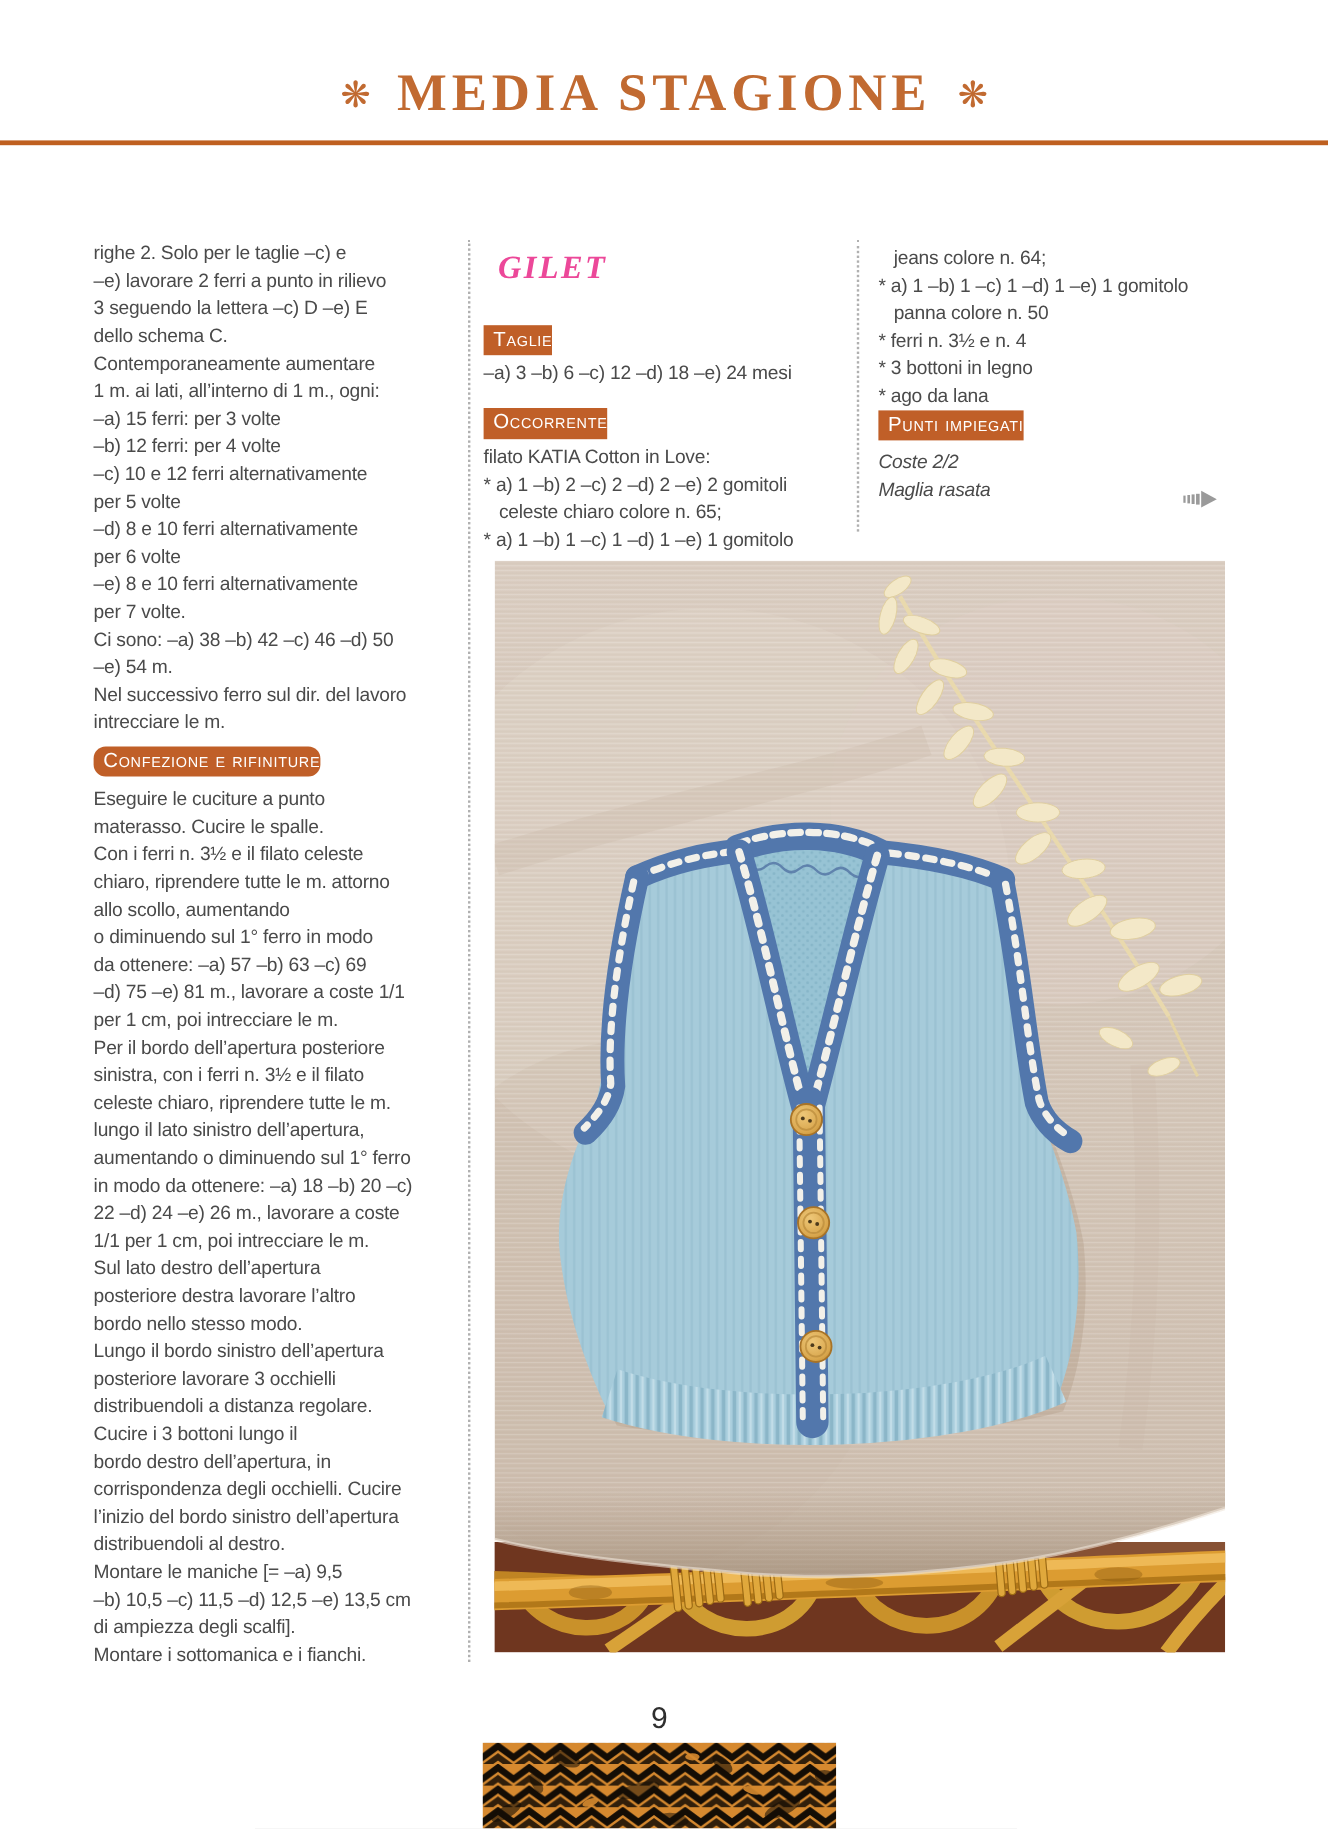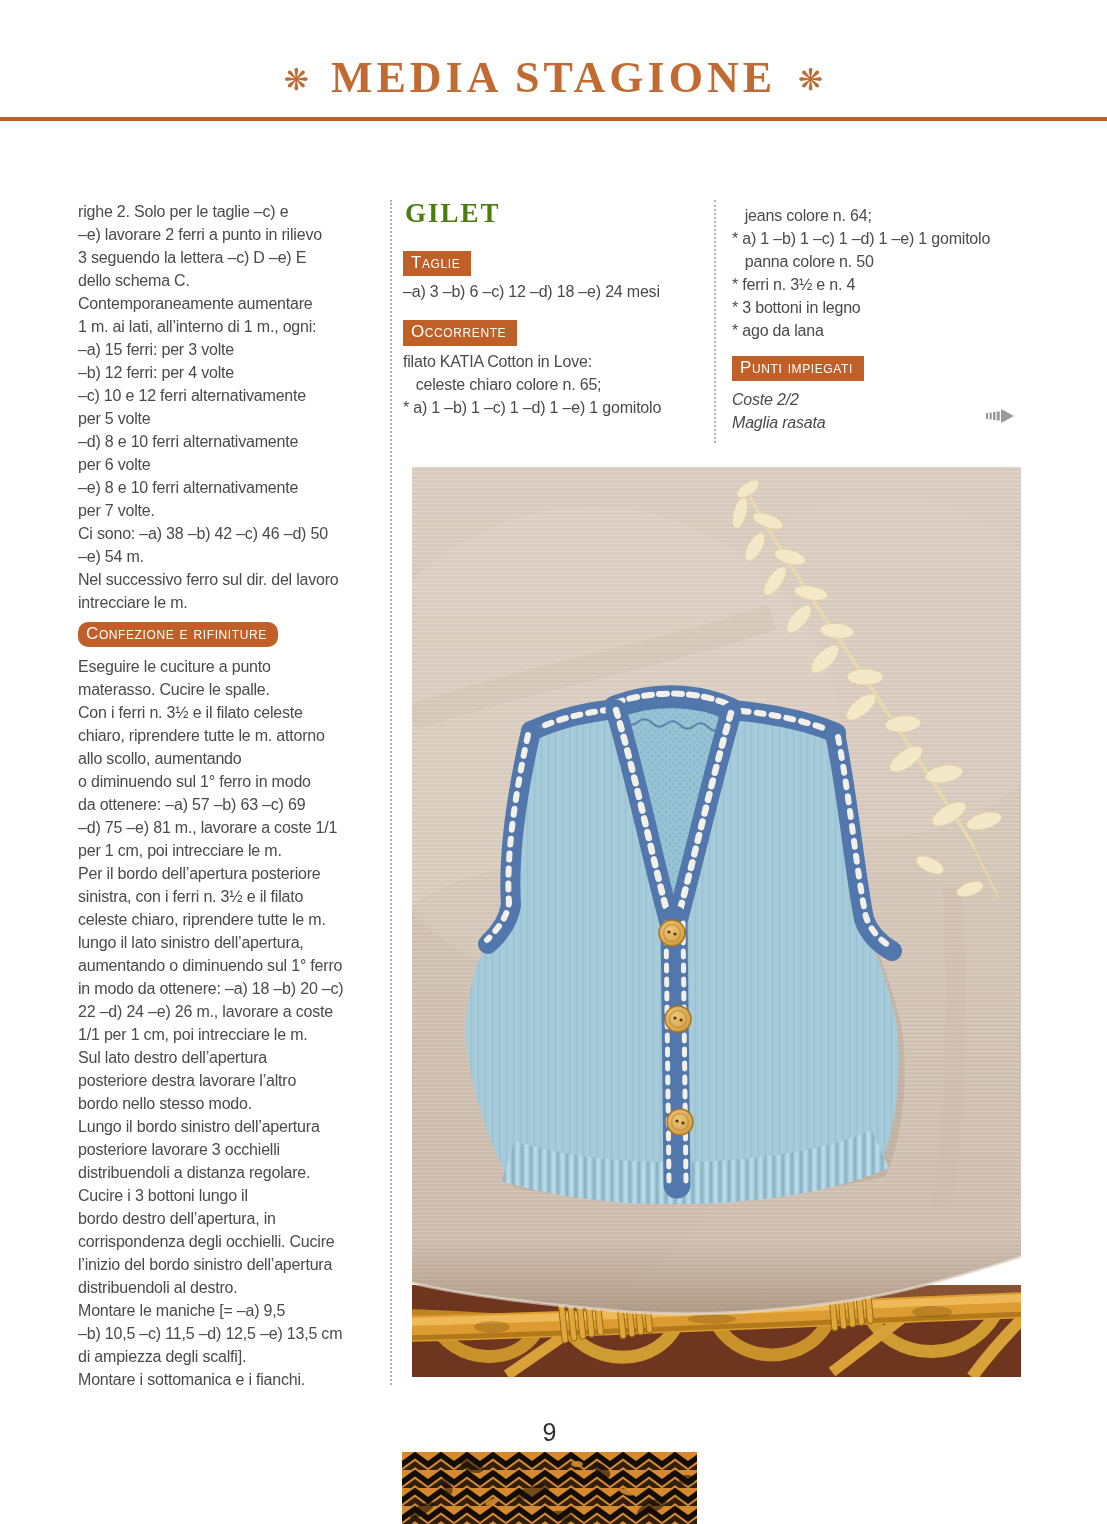--- a/index.html
+++ b/index.html
@@ -11,26 +11,26 @@
   .masthead h1{margin:0;font-family:"Liberation Serif",serif;font-weight:700;font-size:44px;
                letter-spacing:4px;color:#c16a31;}
   .ornament{font-size:30px;line-height:30px;transform:translateY(2px);}
   .rule{position:absolute;top:117px;left:0;width:1107px;height:4px;background:#bf6020;}
   
   .col{position:absolute;font-size:16px;letter-spacing:-0.2px;line-height:23px;color:#4a4a4a;}
   .col-left{left:78px;top:200px;width:312px;}
   .col-mid{left:403px;top:196px;width:305px;}
   .col-right{left:732px;top:198px;width:300px;}
   .tl{white-space:pre;height:23px;}
-  .tagbox{display:inline-block;background:#c05f28;color:#ffffff;padding:1px 11px 3px 8px;
+  .tagbox{display:inline-block;background:#c05f28;color:#ffffff;padding:1px 0 3px 8px;
           font-size:17px;font-variant:small-caps;letter-spacing:.6px;line-height:1.25;}
   .mt8{margin-top:8px;border-radius:10px;} .mt4{margin-top:4px;} .mt6{margin-top:6px;}
-  .mt21{margin-top:21px;} .mt17{margin-top:17px;} .mt14{margin-top:14px;} .mt7{margin-top:7px;}
-  .gilet{margin:2px;font-family:"Liberation Serif",serif;font-weight:700;font-size:27px;
-         line-height:30px;letter-spacing:2px;color:#4d7c0f;}
+  .mt21{margin-top:21px;} .mt17{margin-top:17px;} .mt14{} .mt7{margin-top:7px;}
+  .gilet{margin:12px;font-family:"Liberation Serif",serif;font-weight:700;font-size:27px;
+         line-height:30px;letter-spacing:2px;color:#ec4899;font-style:italic;}
   .italic .tl{font-style:italic;}
   .vsep{position:absolute;width:0;border-left:2px dotted #b0b0b0;}
   .vsep-left{left:390px;top:200px;height:1185px;}
   .vsep-right{left:714px;top:200px;height:243px;}
   .arrow{position:absolute;left:986px;top:408px;}
   
   .photo{position:absolute;left:412px;top:467px;width:609px;height:910px;margin:0;}
   .photo svg{display:block;}
   
   .pagenum{position:absolute;left:402px;top:1418px;width:295px;text-align:center;
@@ -111,20 +111,21 @@
 
   <section class="col col-mid">
     <h2 class="gilet">GILET</h2>
     <div class="tagbox mt21">Taglie</div>
     <div class="textblock mt4">
         <div class="tl">–a) 3 –b) 6 –c) 12 –d) 18 –e) 24 mesi</div>
       </div>
     <div class="tagbox mt17">Occorrente</div>
     <div class="textblock mt4">
         <div class="tl">filato KATIA Cotton in Love:</div>
+        <div class="tl">* a) 1 –b) 2 –c) 2 –d) 2 –e) 2 gomitoli</div>
         <div class="tl">   celeste chiaro colore n. 65;</div>
         <div class="tl">* a) 1 –b) 1 –c) 1 –d) 1 –e) 1 gomitolo</div>
       </div>
   </section>
 
   <div class="vsep vsep-right"></div>
 
   <section class="col col-right">
     <div class="textblock mt6">
         <div class="tl">   jeans colore n. 64;</div>

